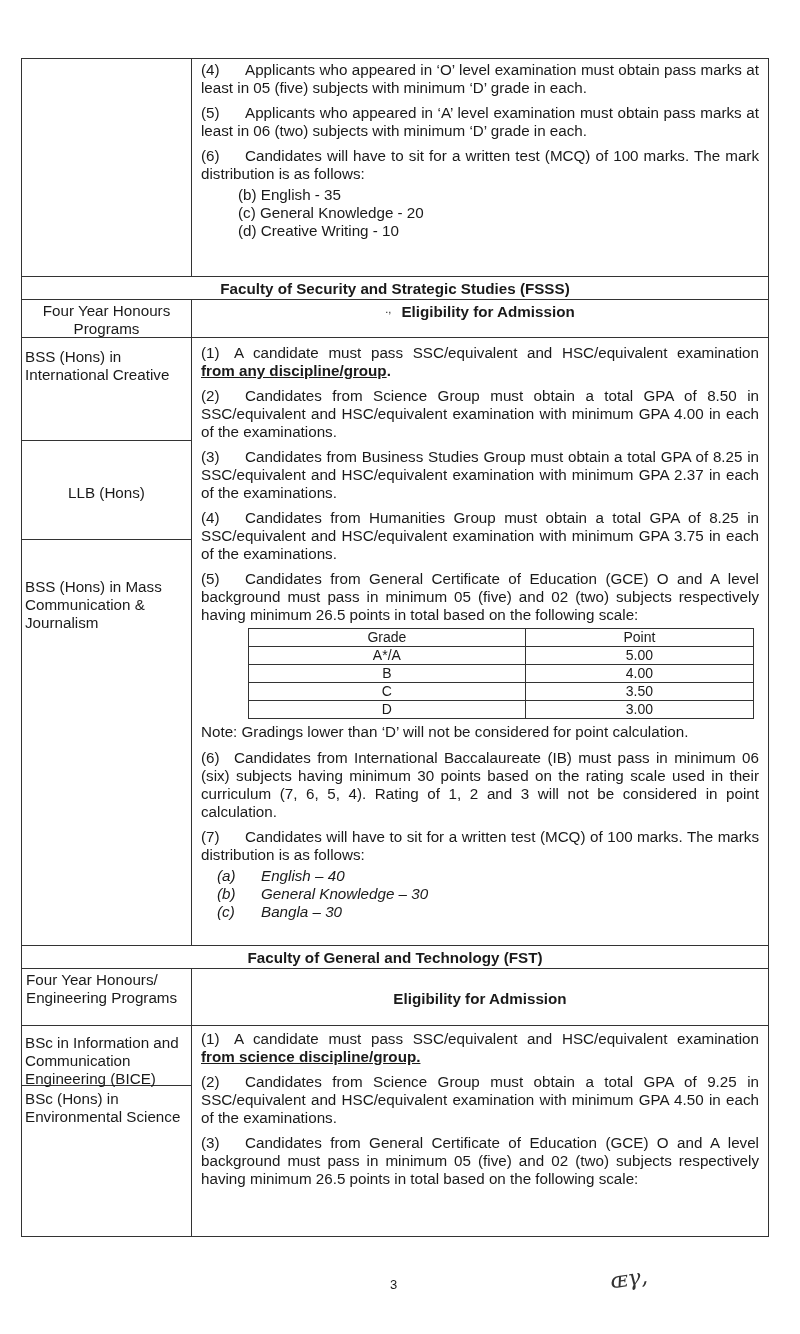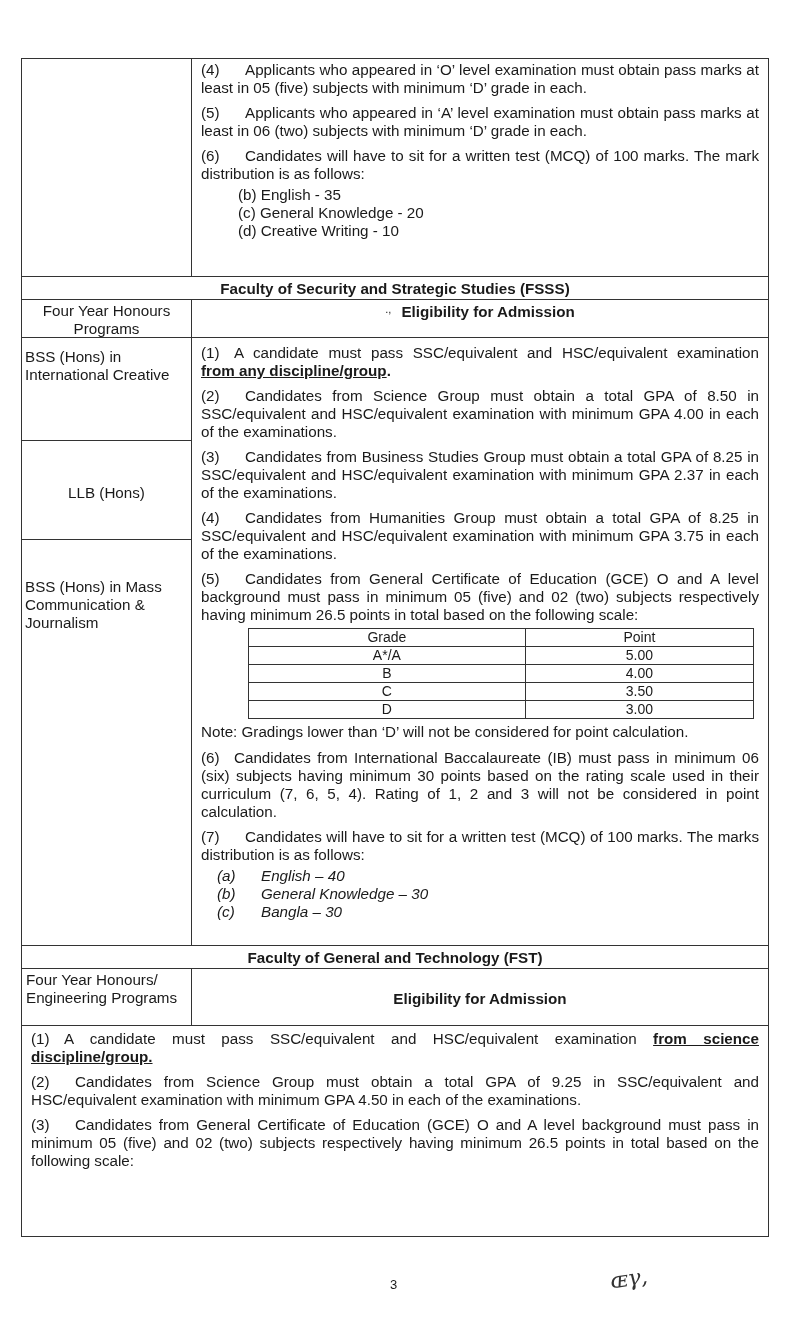--- a/index.html
+++ b/index.html
@@ -112,20 +112,24 @@
     <div class="row">
       <div class="full">Faculty of General and Technology (FST)</div>
     </div>
 
     <div class="row" style="height:56px;">
       <div class="lcol hdr-l left">Four Year Honours/ Engineering Programs</div>
       <div class="rcol hdr-r">Eligibility for Admission</div>
     </div>
 
     <div class="row" style="height:210px;">
+      <div class="lcol" style="display:flex;flex-direction:column;">
+        <div class="prog" style="height:60px;padding-top:8px;">BSc in Information and Communication Engineering (BICE)</div>
+        <div class="prog" style="flex:1;padding-top:4px;">BSc (Hons) in Environmental Science</div>
+      </div>
       <div class="rcol" style="padding-top:4px;">
         <p class="item"><span class="num" style="width:33px;">(1)</span><span>A candidate must pass SSC/equivalent and HSC/equivalent examination </span><u class="b">from science discipline/group.</u></p>
         <p class="item"><span class="num">(2)</span><span>Candidates from Science Group must obtain a total GPA of 9.25 in SSC/equivalent and HSC/equivalent examination with minimum GPA 4.50 in each of the examinations.</span></p>
         <p class="item"><span class="num">(3)</span><span>Candidates from General Certificate of Education (GCE) O and A level background must pass in minimum 05 (five) and 02 (two) subjects respectively having minimum 26.5 points in total based on the following scale:</span></p>
       </div>
     </div>
 
   </div>
 
   <div class="pagenum">3</div>

